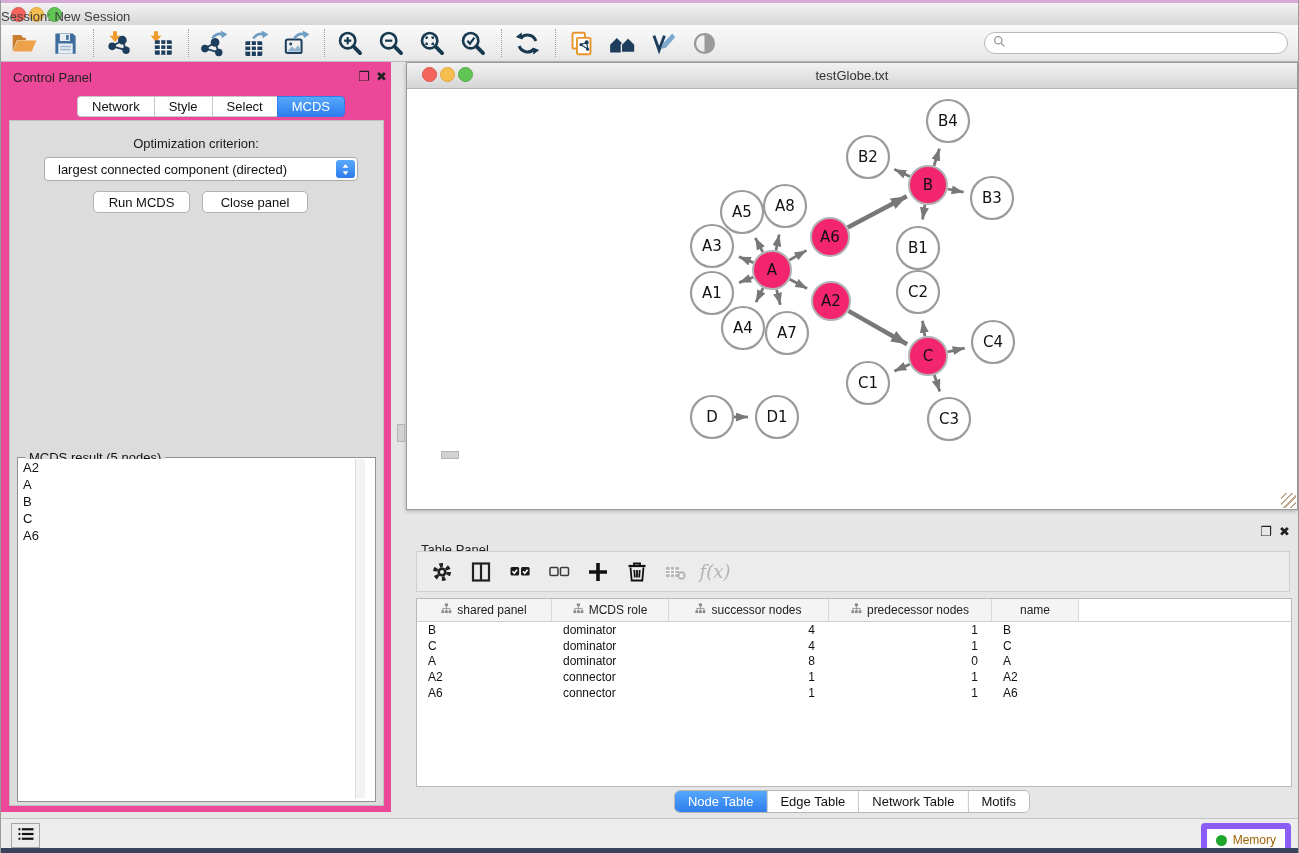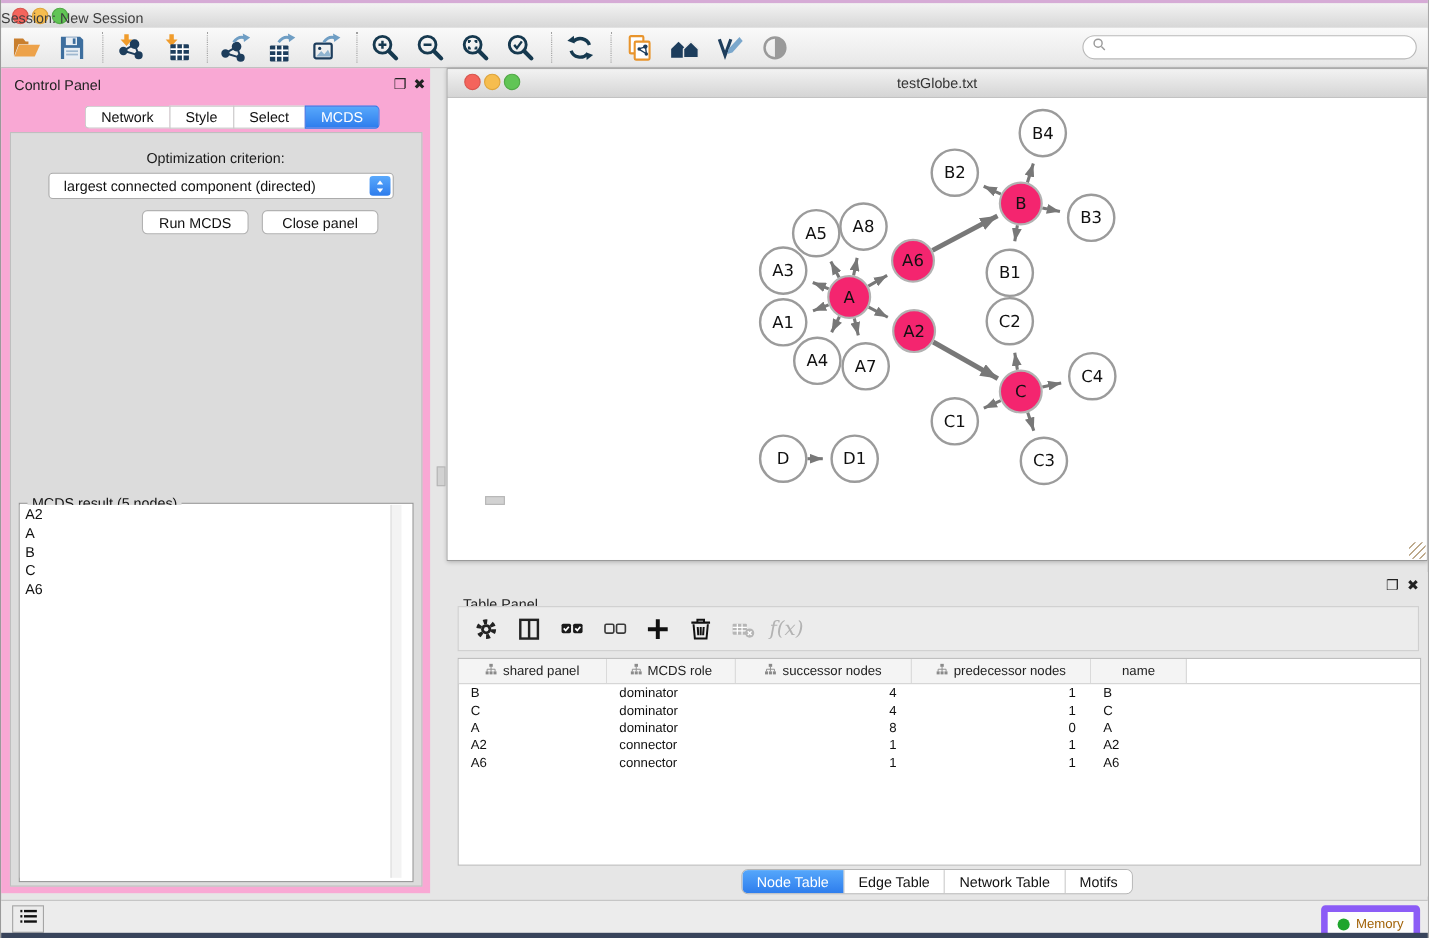--- a/index.html
+++ b/index.html
@@ -22,40 +22,40 @@
   #toolbar{left:0;top:25px;width:1299px;height:37px;background:linear-gradient(#fafafa,#e7e7e7);
            border-bottom:1px solid #bdbdbd;display:flex;align-items:center;padding-left:8px;box-sizing:border-box;}
   .tbtn{width:30px;height:30px;display:inline-flex;align-items:center;justify-content:center;margin-right:11px;}
   .tbtn svg{width:27px;height:27px;}
   .tsep{width:1px;height:28px;margin:0 9px 0 2px;border-left:1px dotted #9f9f9f;}
   #search-box{right:10px;top:32px;width:294px;height:20px;background:#fff;border:1px solid #b9b9b9;
               border-radius:11px;display:flex;align-items:center;padding-left:8px;}
   #search-input{border:none;outline:none;flex:1;font-size:12px;background:transparent;margin-left:4px;}
 
   
-  #control-panel{left:0;top:62px;width:390px;height:750px;background:#f9a8d4;}
+  #control-panel{left:0;top:62px;width:390px;height:750px;background:#ec4899;}
   .panel-head{font-size:13px;color:#222;}
   .win-ico{font-size:13px;color:#222;cursor:default;line-height:13px;}
   #cp-tabs{left:76px;top:34px;display:flex;}
   .ptab{height:19px;padding:0 14px;display:flex;align-items:center;font-size:13px;color:#111;
         background:#fff;border:1px solid #c7c7c7;border-right:none;}
   .ptab:first-child{border-radius:4px 0 0 4px;}
   .ptab:last-child{border-right:1px solid #c7c7c7;border-radius:0 4px 4px 0;}
   .ptab.active{background:linear-gradient(#58a8fb,#2e7ded);border-color:#2e7ded;color:#fff;}
   #cp-inner{left:8px;top:58px;width:373px;height:684px;background:#dcdcdc;border:1px solid #bfbfbf;}
   #opt-label{left:0;top:74px;width:390px;text-align:center;font-size:13px;color:#1a1a1a;}
   #opt-select{left:43px;top:95px;width:312px;height:22px;background:#fff;border:1px solid #ababab;
               border-radius:4px;display:flex;align-items:center;font-size:13px;color:#111;}
   #opt-select .val{flex:1;padding-left:13px;white-space:nowrap;}
   #opt-stepper{width:19px;height:18px;margin-right:2px;border-radius:3px;
                background:linear-gradient(#5aa9fc,#2d7cec);display:flex;flex-direction:column;
                align-items:center;justify-content:center;}
   #opt-stepper svg{display:block;}
   .cbtn{height:22px;background:#fff;border:1px solid #b2b2b2;border-radius:5px;font-size:13px;color:#111;
-        display:flex;align-items:center;justify-content:center;top:129px;margin-left:36px;}
+        display:flex;align-items:center;justify-content:center;top:129px;}
   #mcds-fieldset{left:16px;top:395px;width:357px;height:343px;border:1px solid #919191;background:#fff;}
   #mcds-legend{left:24px;top:388px;background:#dcdcdc;padding:0 4px;font-size:13px;color:#111;}
   #mcds-list{left:17px;top:397px;width:346px;height:339px;background:#fff;overflow:hidden;}
   #mcds-list .row{font-size:13px;color:#111;padding:1px 0 1px 5px;line-height:15px;}
   #mcds-scroll{left:354px;top:397px;width:9px;height:339px;background:#f3f3f3;border-left:1px solid #dcdcdc;}
 
   
   #net-window{left:405px;top:62px;width:892px;height:448px;background:#fff;border:1px solid #9a9a9a;
               box-sizing:border-box;box-shadow:0 1px 4px rgba(0,0,0,.25);}
   #net-titlebar{left:0;top:0;width:890px;height:25px;background:linear-gradient(#f2f2f2,#d5d5d5);

